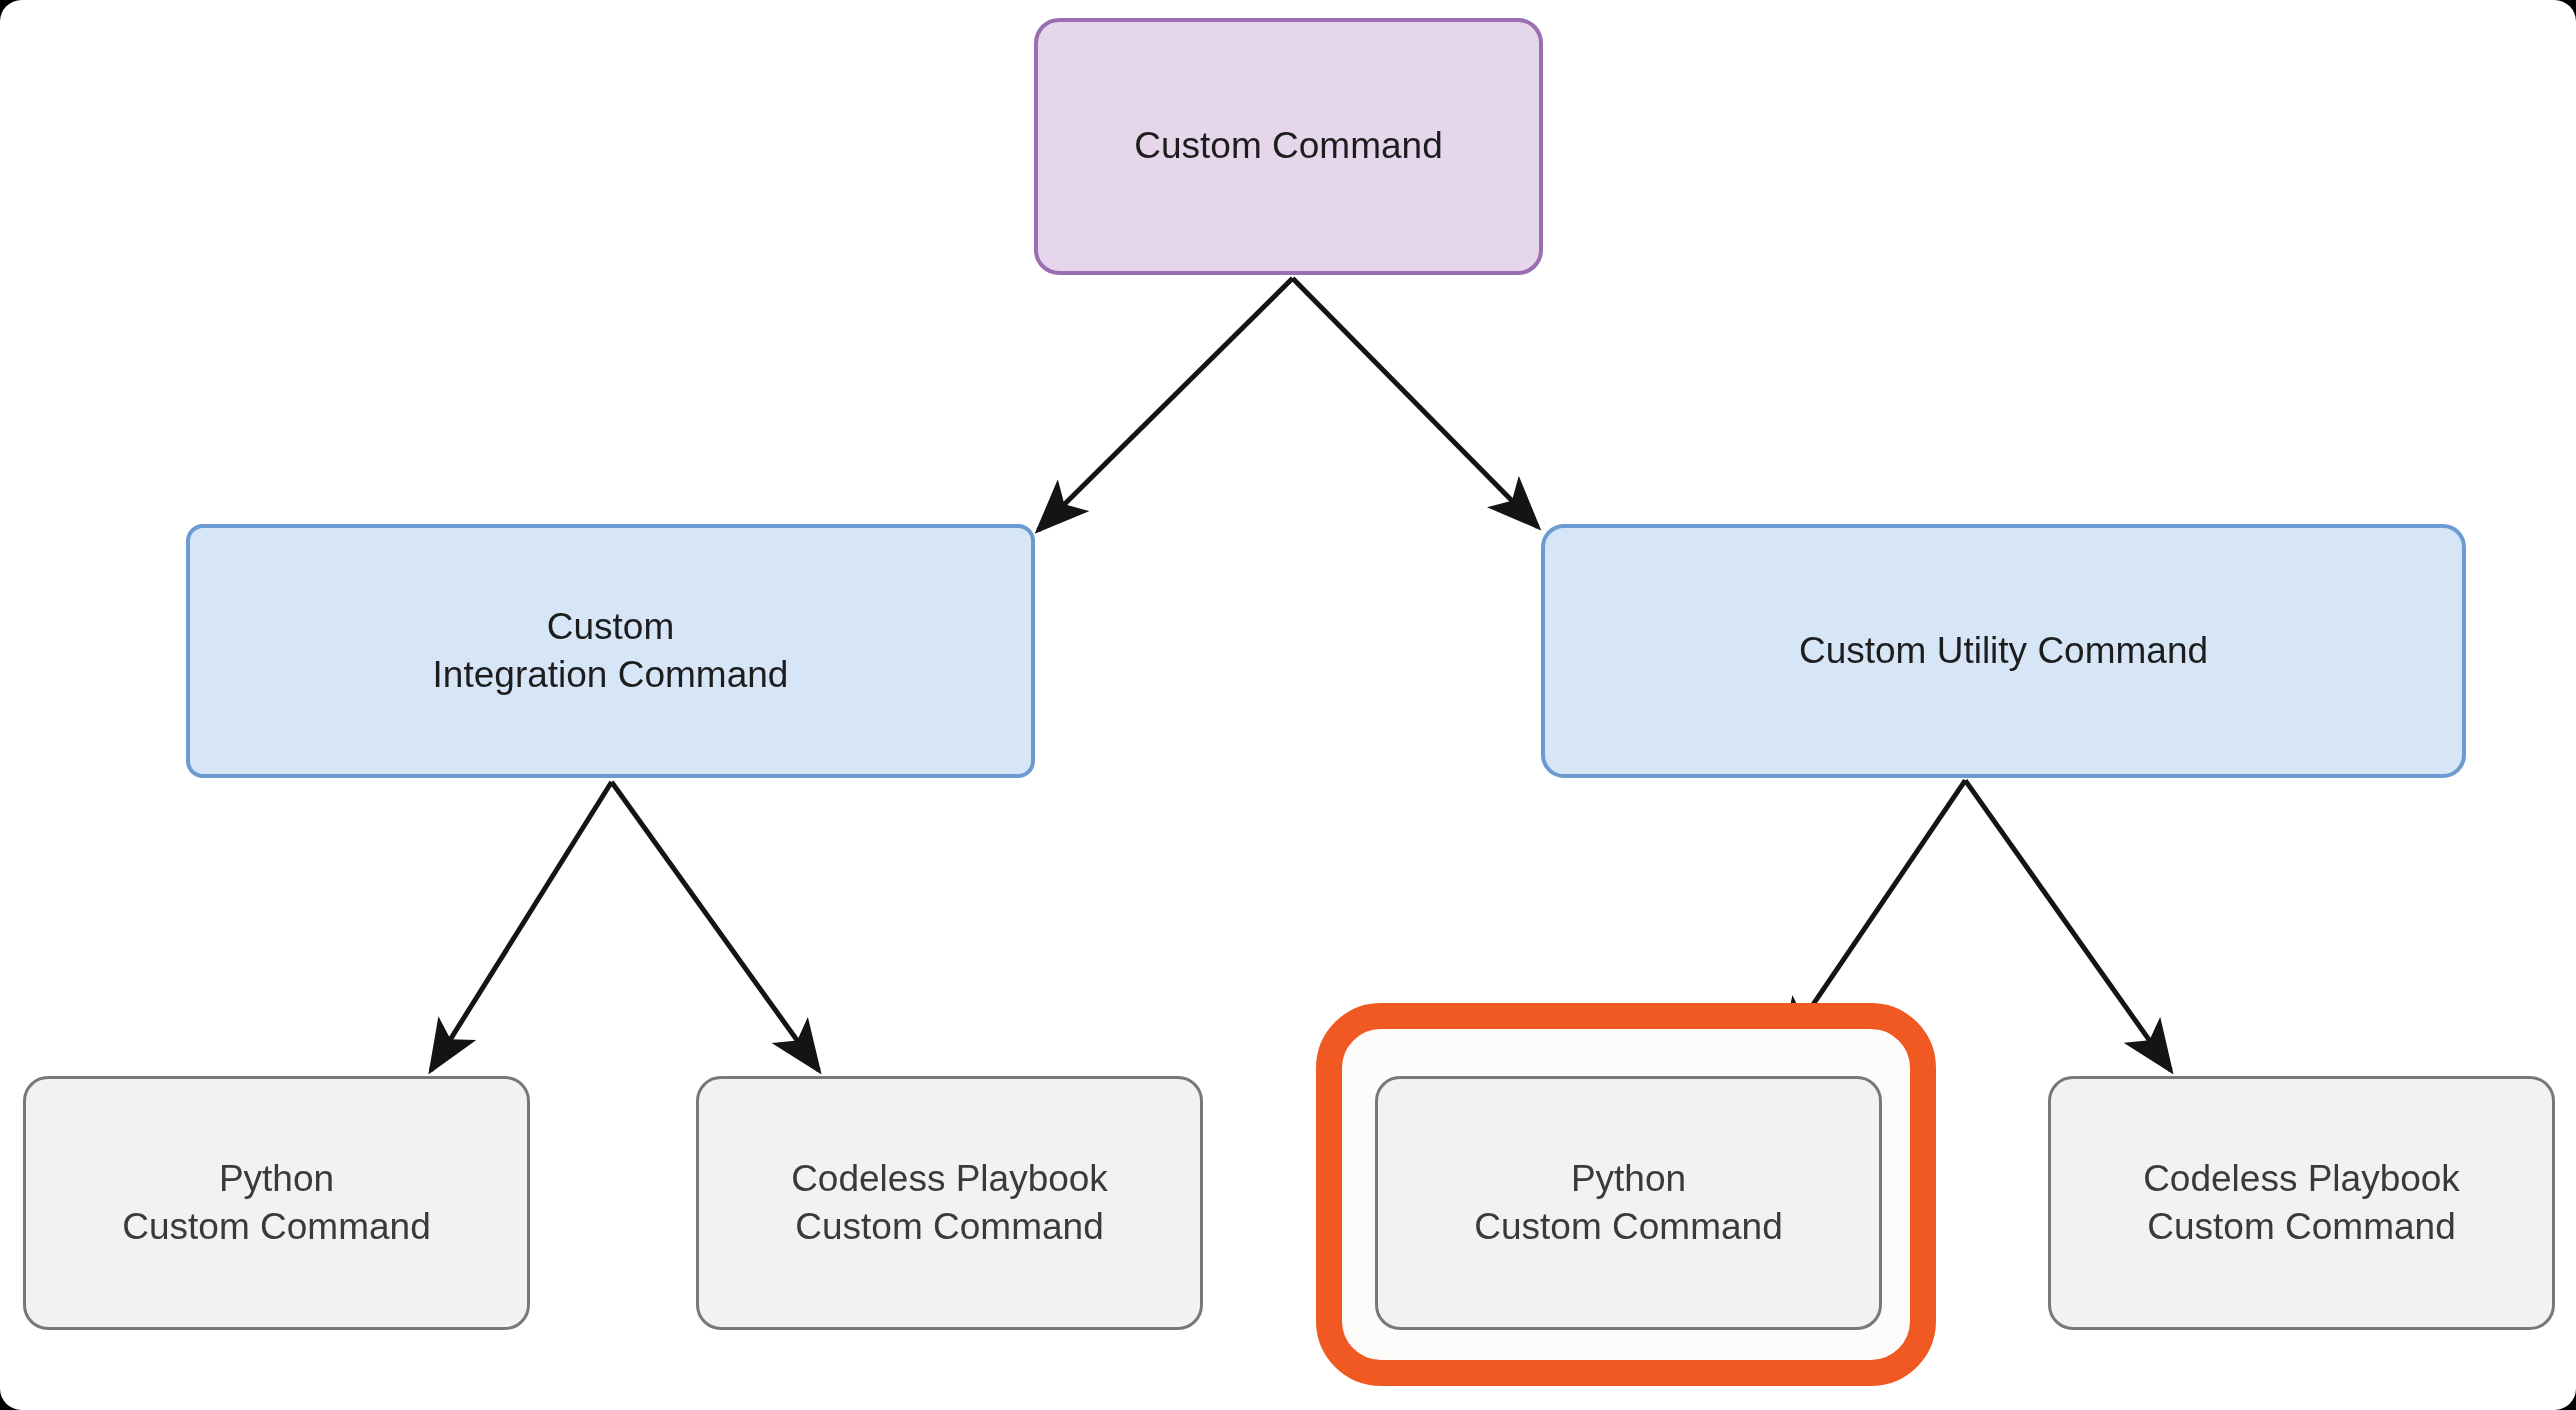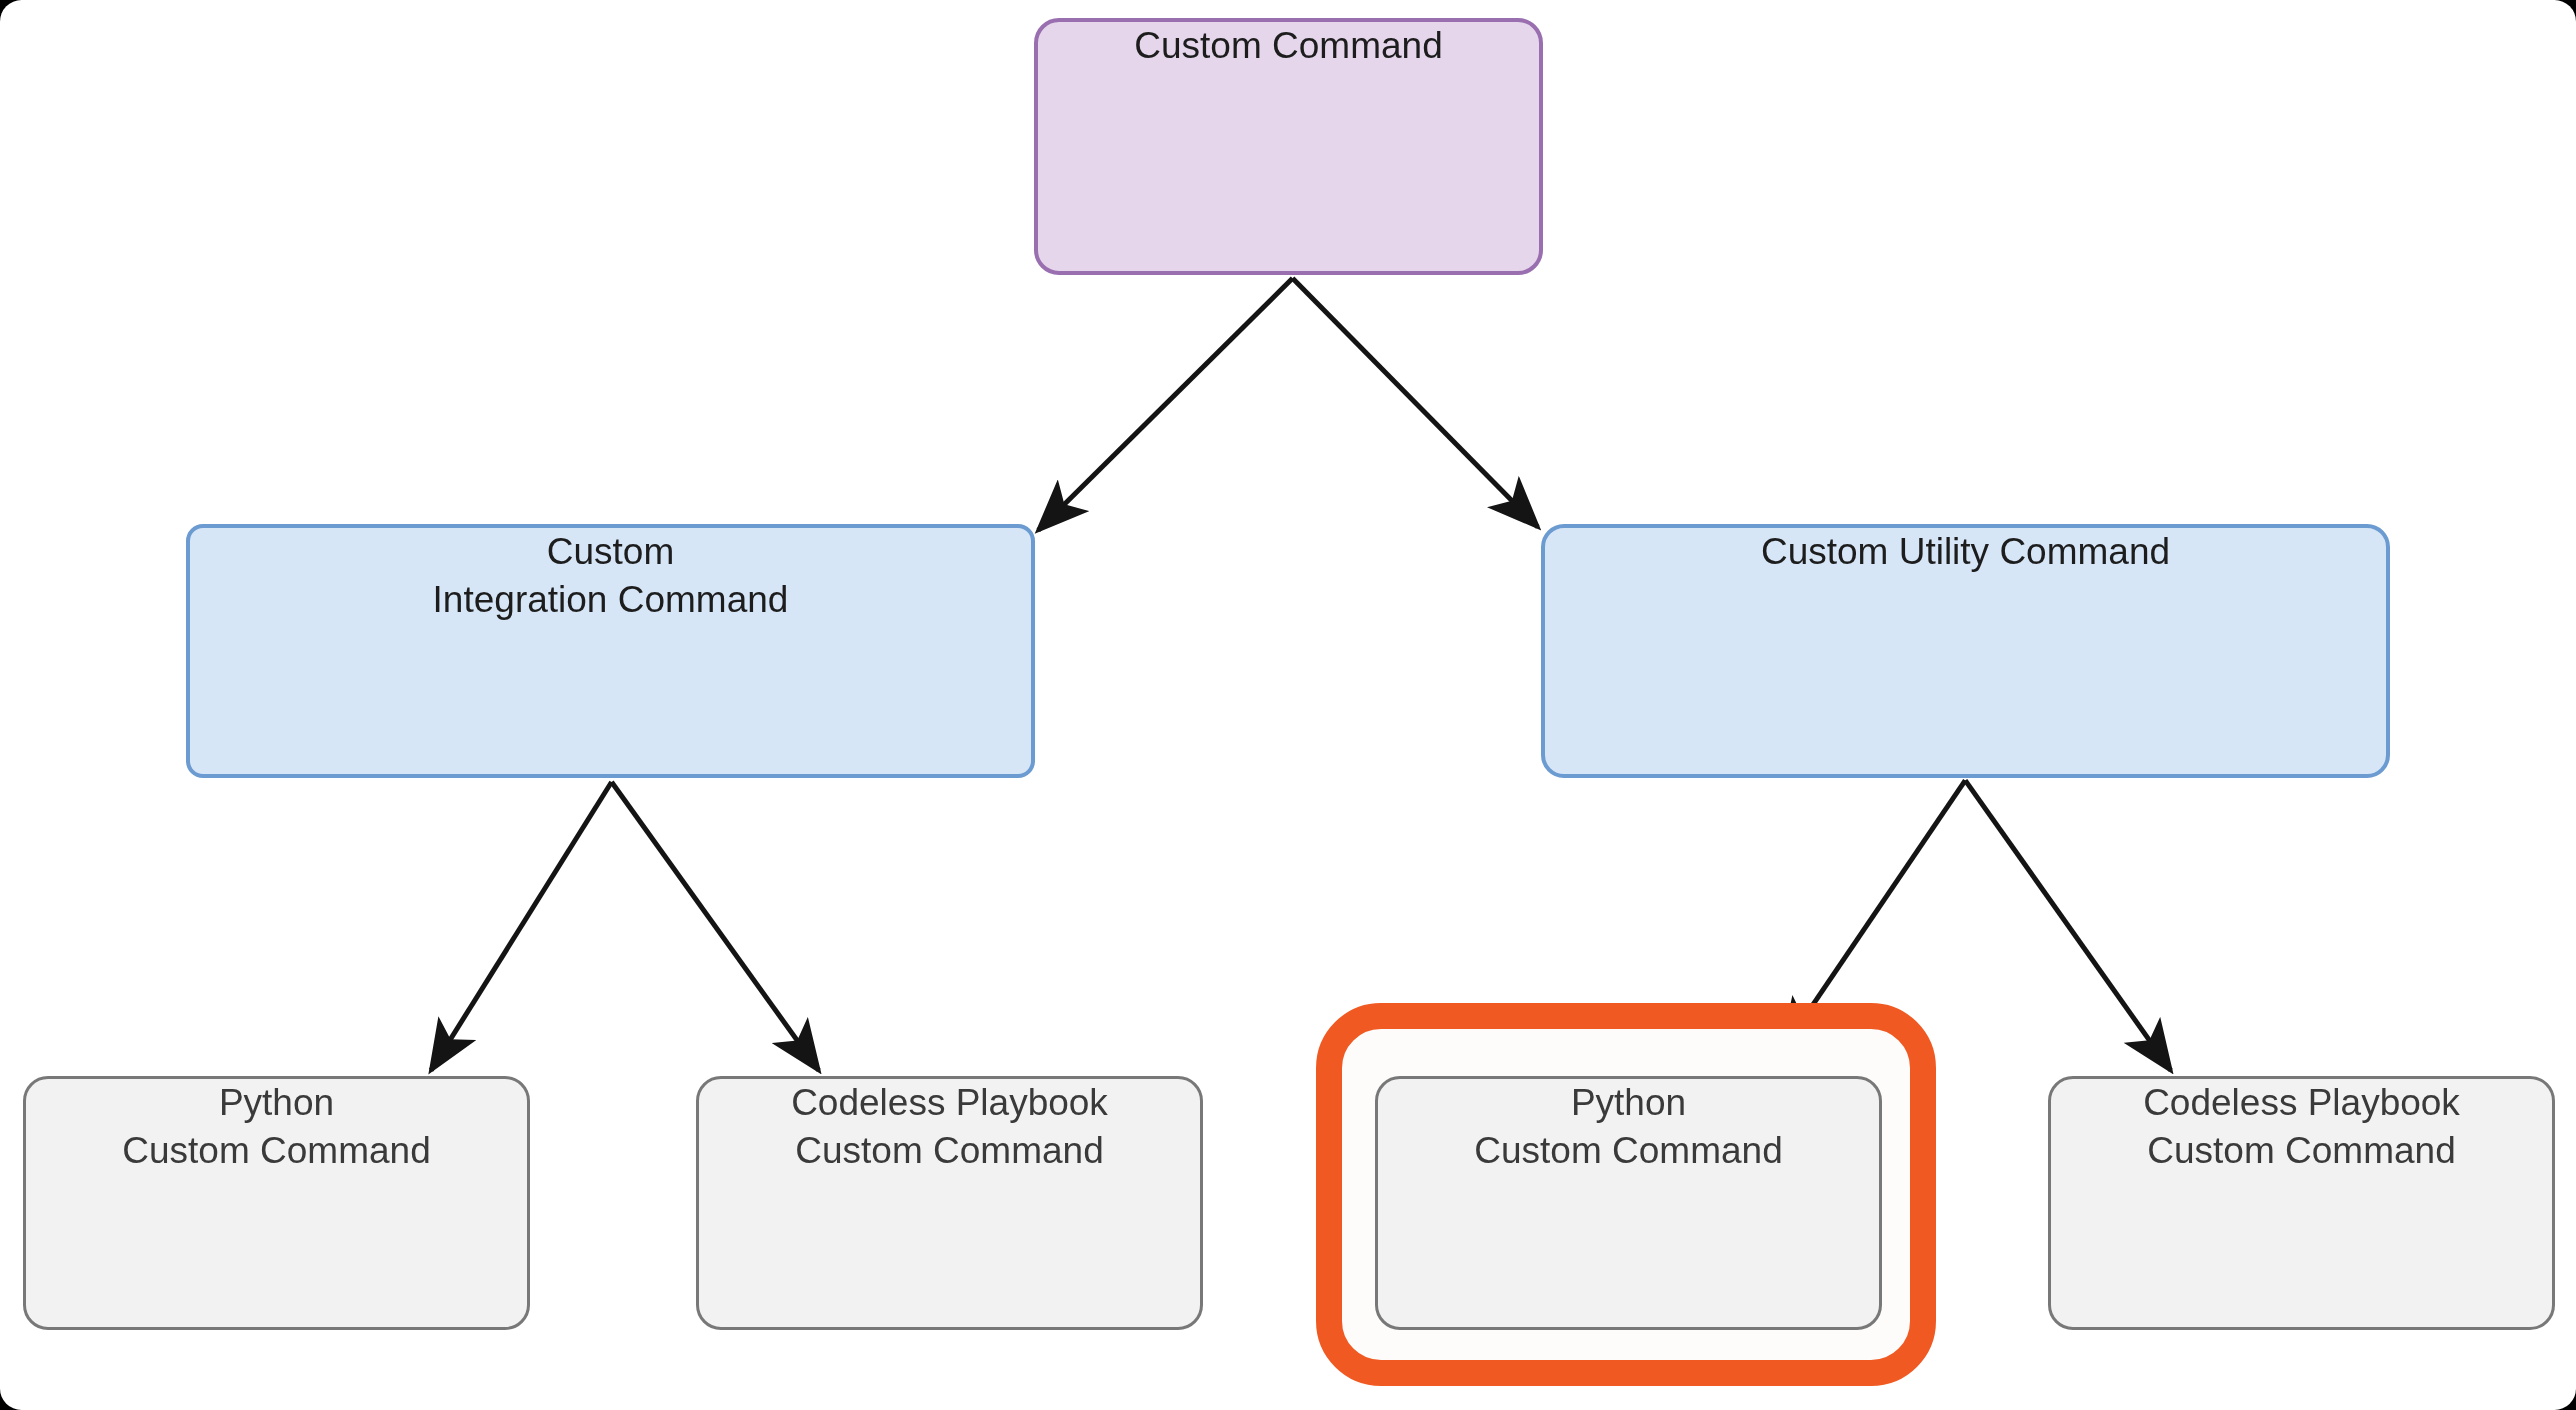--- a/index.html
+++ b/index.html
@@ -26,21 +26,21 @@
     left: 0;
     top: 0;
     width: 2576px;
     height: 1410px;
     pointer-events: none;
   }
   .node {
     position: absolute;
     box-sizing: border-box;
     display: flex;
-    align-items: flex-start;
+    align-items: center;
     justify-content: center;
     text-align: center;
     border-radius: 18px;
     z-index: 3;
   }
   .node .label {
     white-space: pre-line;
     line-height: 1.30;
     color: #1d1d1d;
   }
@@ -57,21 +57,21 @@
   .node--root .label { font-size: 37px; }
   
   .node--mid {
     top: 524px;
     height: 254px;
     background: #D6E6F7;
     border: 4.1px solid #6B9BD1;
     border-radius: 23px;
   }
   .node--mid-left  { left: 186px;  width: 849px; border-radius: 17px; }
-  .node--mid-right { left: 1541px; width: 849px; }
+  .node--mid-right { left: 1541px; width: 925px; }
   .node--mid .label { font-size: 37px; }
   
   .node--leaf {
     top: 1076px;
     width: 507px;
     height: 254px;
     background: #F2F2F2;
     border: 3.3px solid #787878;
     border-radius: 25px;
   }

